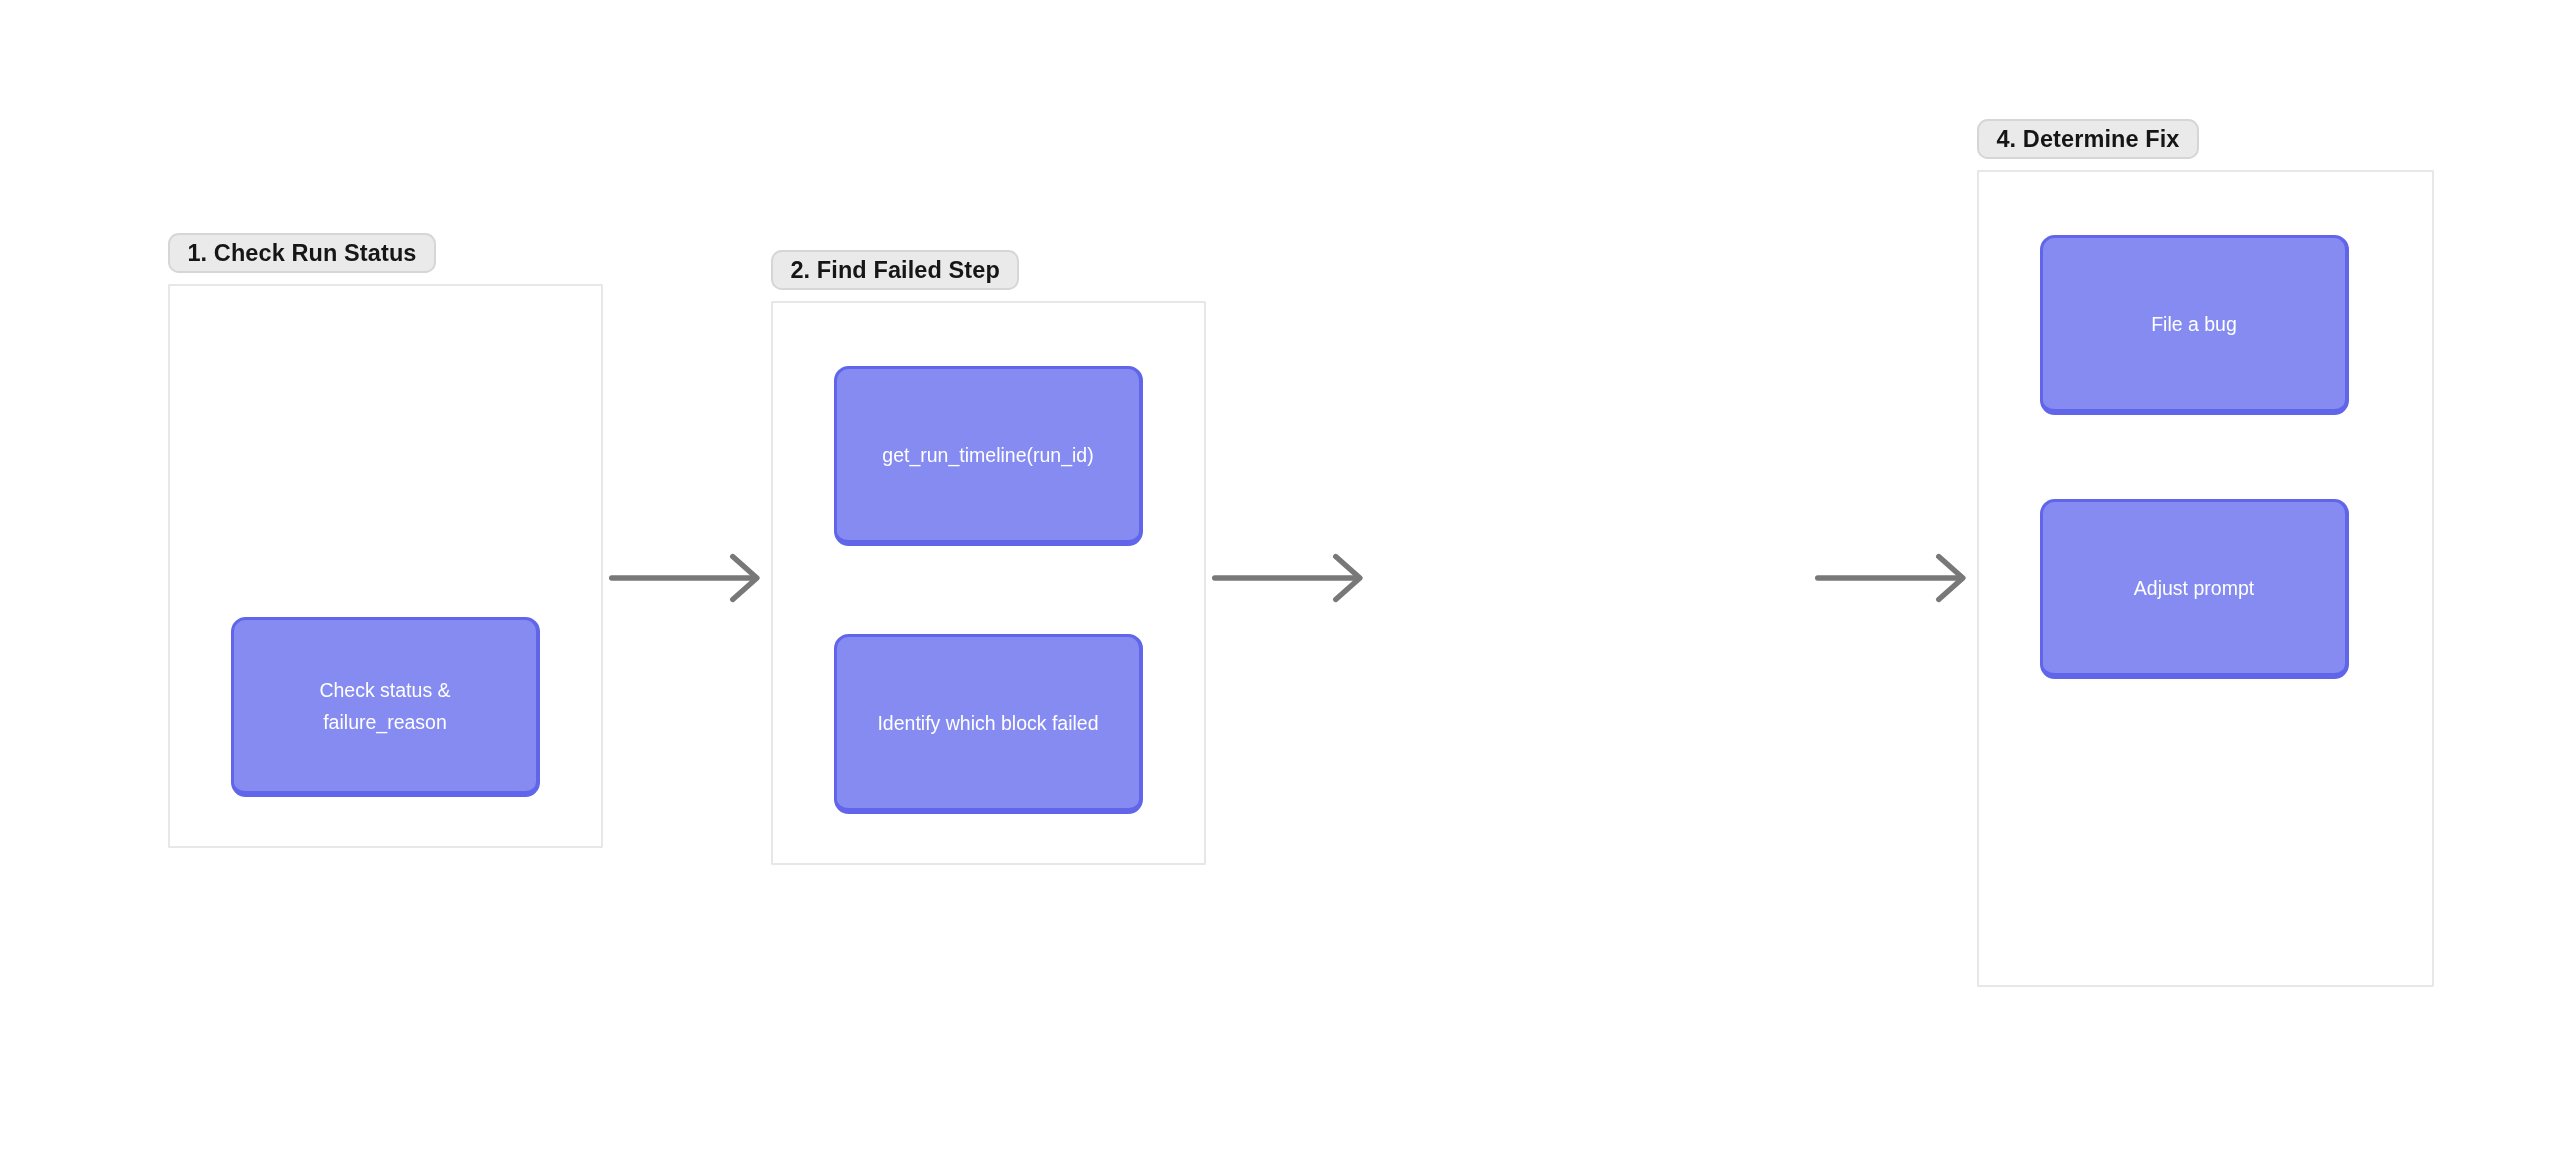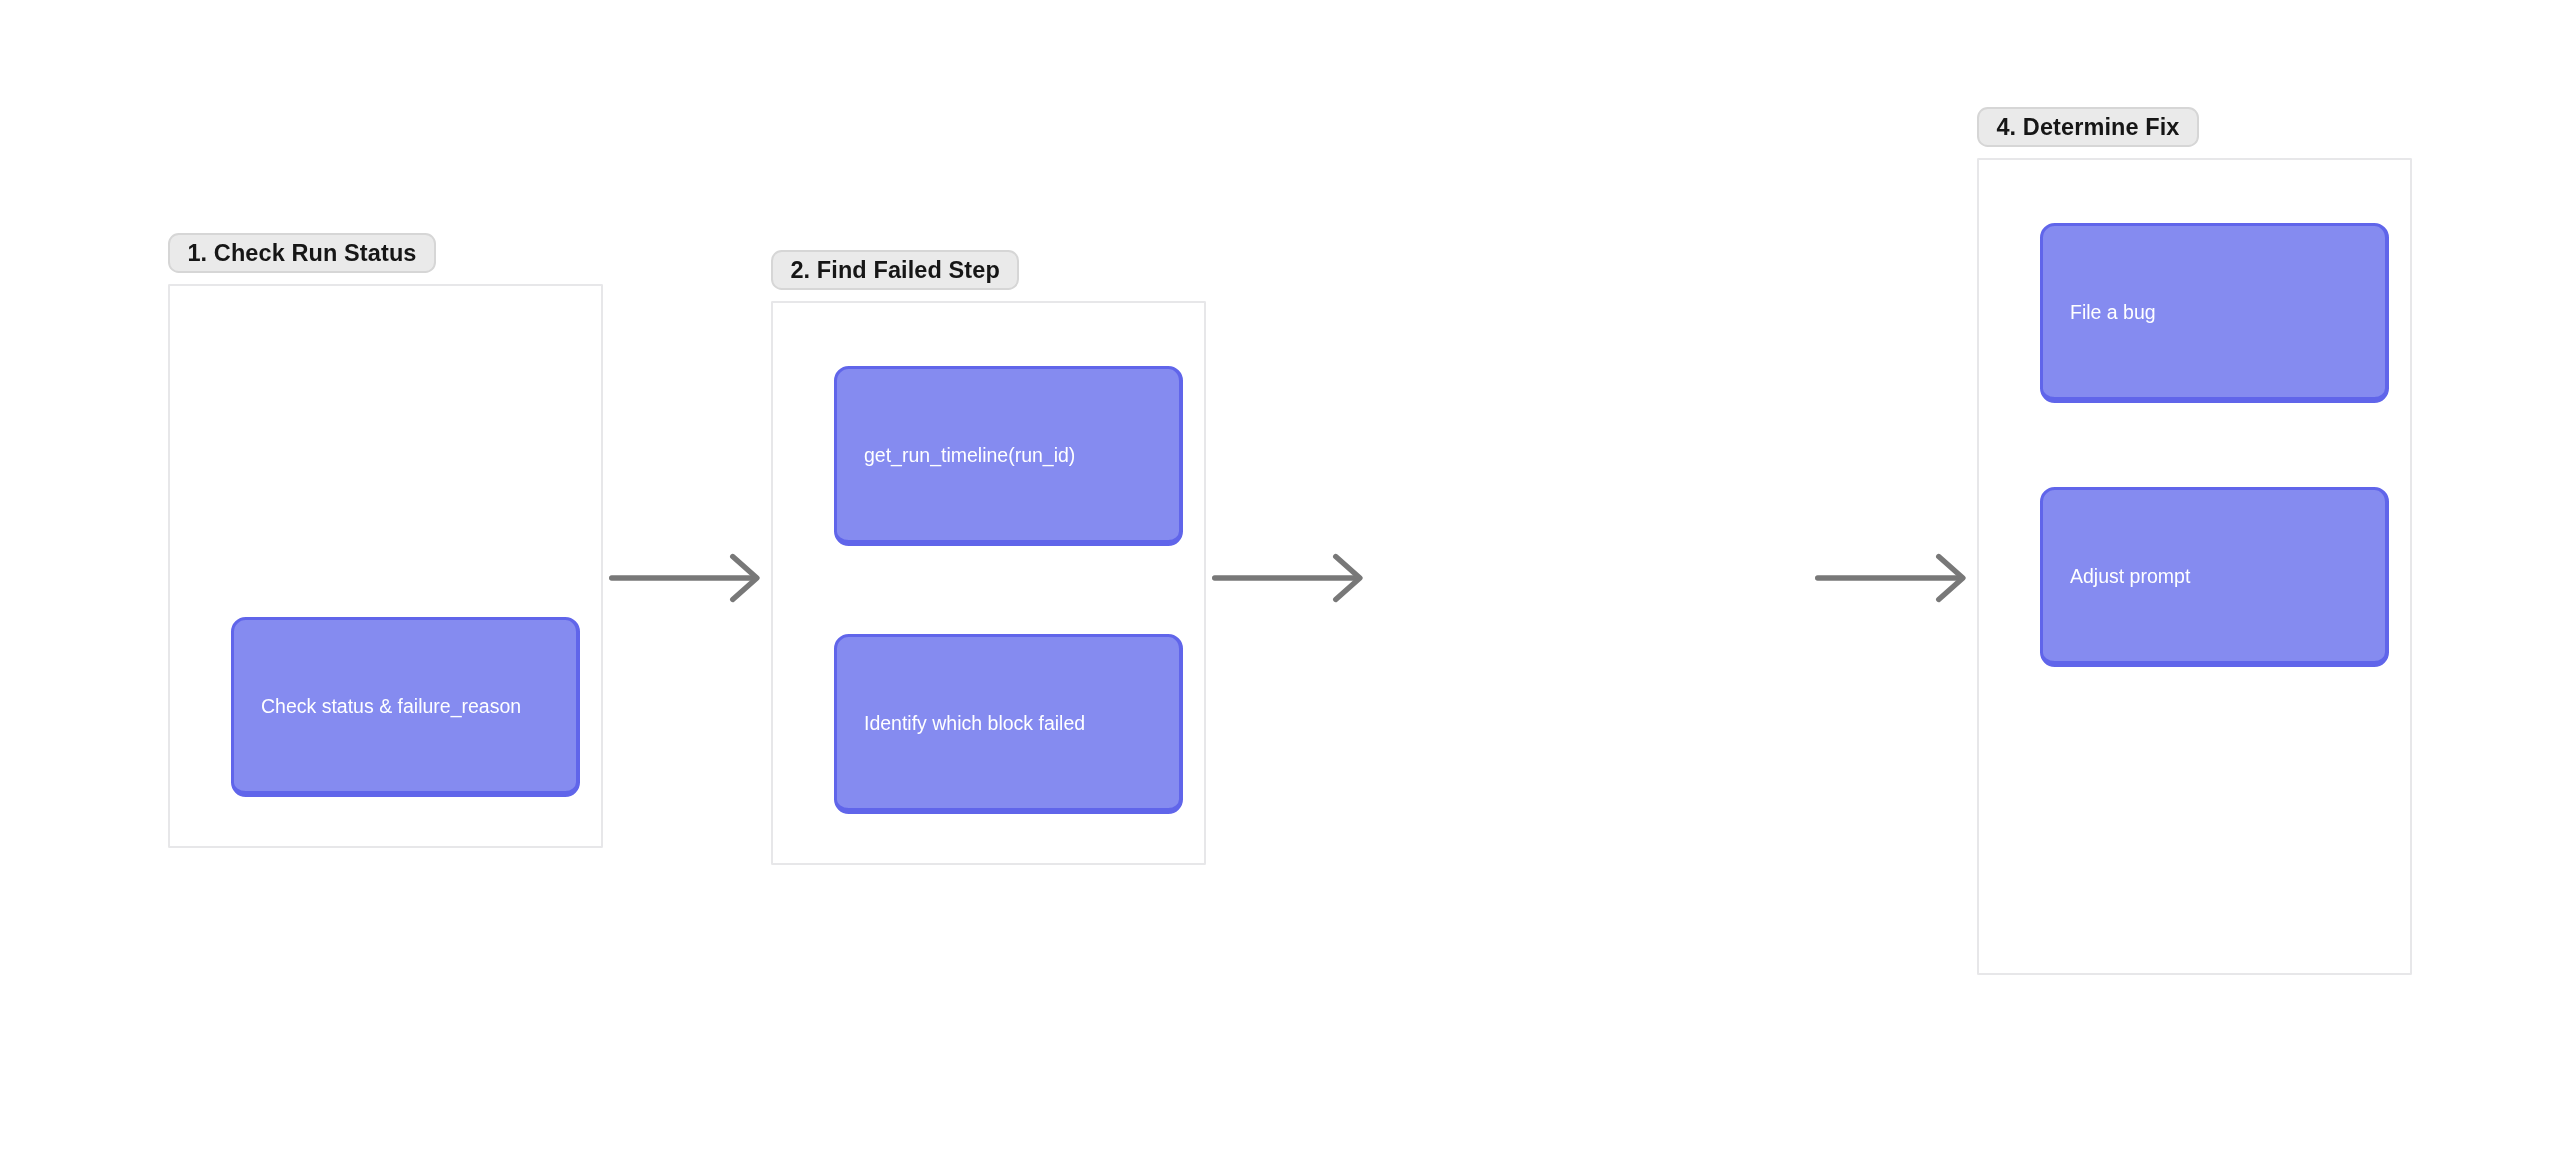--- a/index.html
+++ b/index.html
@@ -14,21 +14,21 @@
     background: #ffffff;
     overflow: hidden;
     font-family: "Liberation Sans", "DejaVu Sans", sans-serif;
   }
 
   
   .group { position: absolute; }
   .g1 { left: 168px;  top: 284px; width: 435px; height: 564px; }
   .g2 { left: 771px; top: 301px; width: 435px; height: 564px; }
   .g3 { left: 1374px; top: 301px; width: 435px; height: 564px; }
-  .g4 { left: 1977px; top: 158px; width: 435px; height: 817px; }
+  .g4 { left: 1977px; top: 170px; width: 435px; height: 817px; padding-left: 22px; }
 
   .group-frame {
     position: absolute;
     inset: 0;
     background: #ffffff;
     border: 2px solid #e7e7e9;
     border-radius: 1.3px;
     box-sizing: border-box;
   }
 
@@ -48,30 +48,31 @@
     font-weight: 600;
     color: #161616;
     letter-spacing: 0.1px;
     white-space: nowrap;
   }
 
   
   .node {
     position: absolute;
     left: 63px;
-    width: 349px;
+    width: 309px;
     height: 180px;
     background: #858bf0;
     border: 3.4px solid #6065ea;
     border-bottom-width: 6px;
     border-right-width: 4px;
     border-radius: 14.8px;
     box-sizing: border-box;
     display: flex;
     align-items: center;
+    justify-content: center;
     text-align: center;
     color: #ffffff;
     font-size: 19.5px;
     line-height: 32px;
     padding: 0 27px;
   }
   .g1 .n1, .g2 .n1, .g3 .n1 { top: 65px; }
   .g1 .n2, .g2 .n2, .g3 .n2 { top: 333px; }
   .g4 .n1 { top: 65px; }
   .g4 .n2 { top: 329px; }

